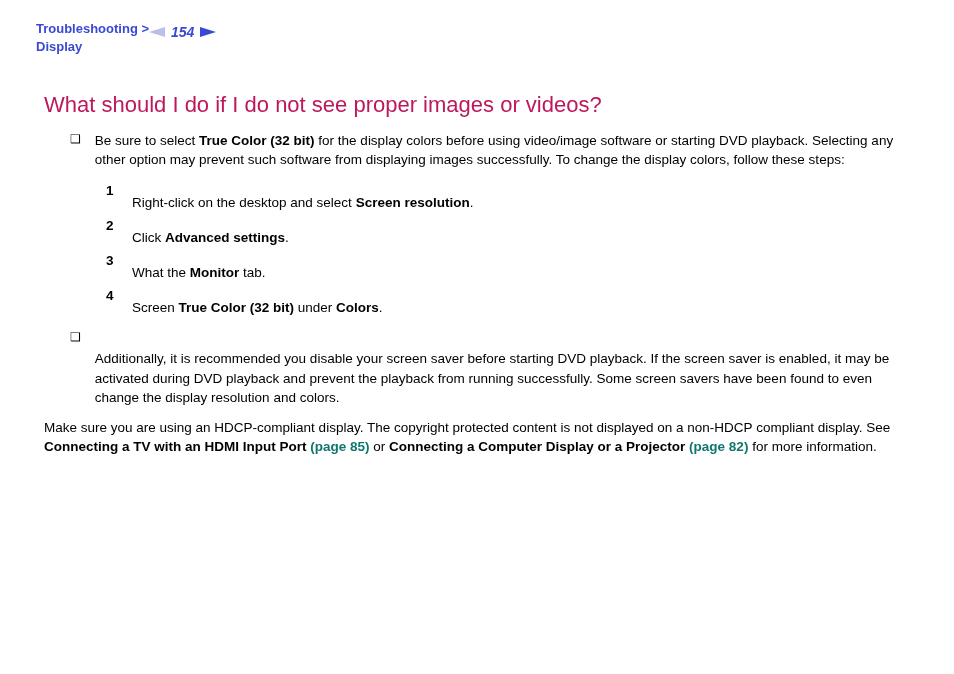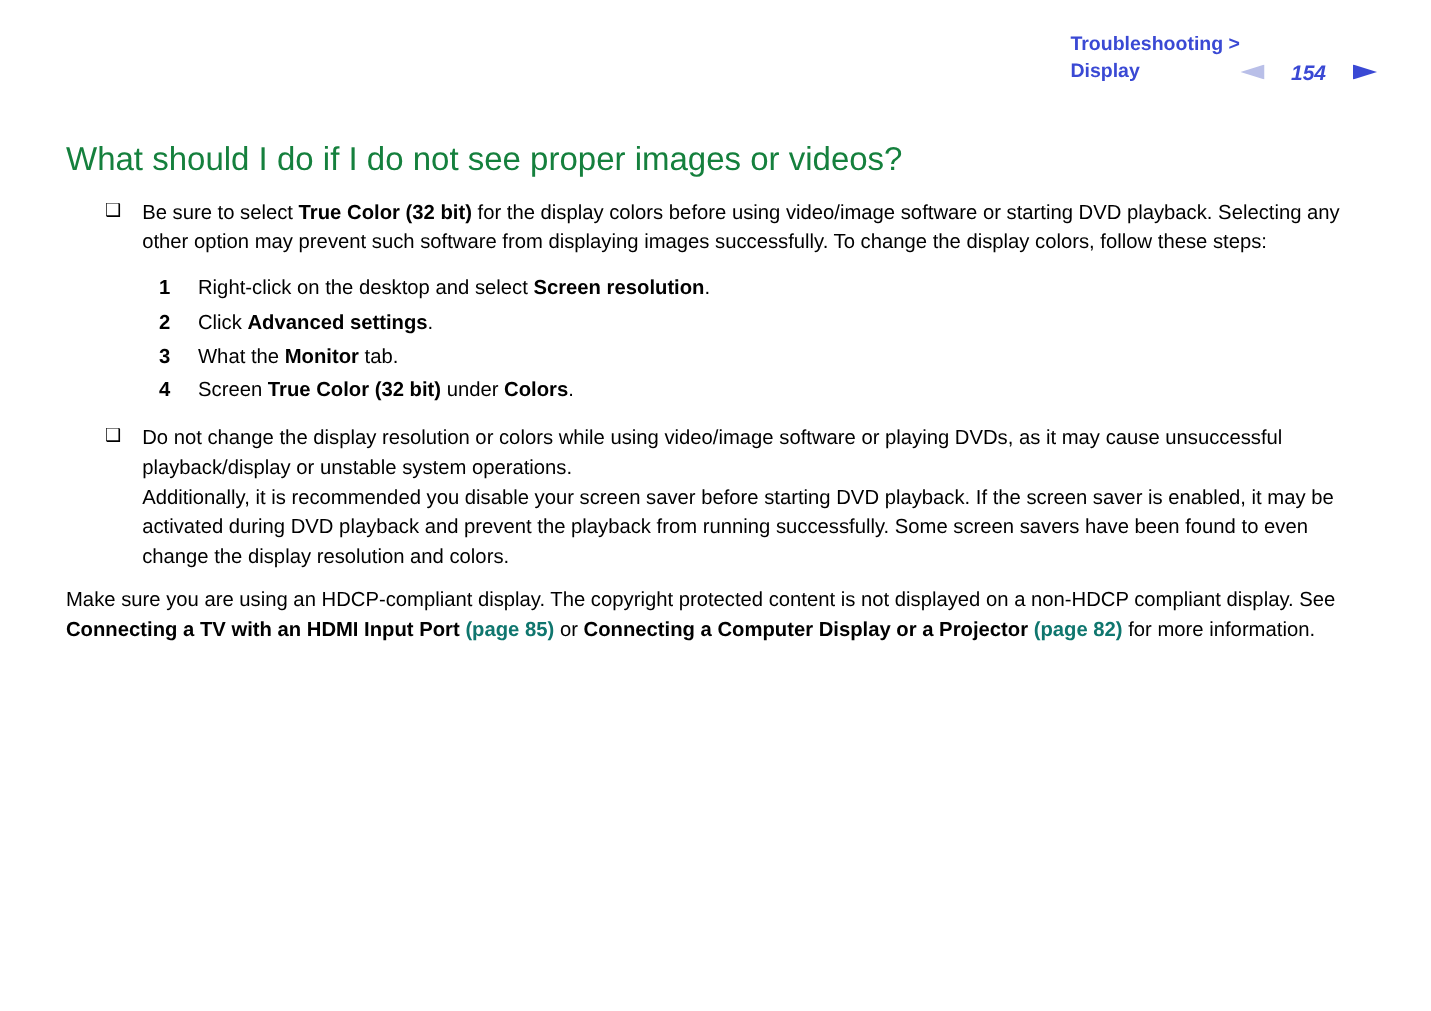--- a/index.html
+++ b/index.html
@@ -1,33 +1,33 @@
 <!DOCTYPE html>
 <html><head>
 <meta charset="utf-8">
 <style>
   * { box-sizing: border-box; margin: 0; padding: 0; }
   html, body { width: 954px; height: 674px; background: #fff; font-family: Arial, Helvetica, sans-serif; color: #000; }
   .page { padding: 20px 36px 0 36px; }
-  .header-row { display: flex; justify-content: flex-end; align-items: flex-start; margin-bottom: 36px; }
+  .header-row { display: flex; justify-content: flex-start; align-items: flex-start; margin-bottom: 36px; }
   .breadcrumb { color: #3a49d4; font-size: 13px; font-weight: bold; line-height: 1.35; }
-  .page-num-wrap { display: flex; align-items: center; gap: 18px; margin-top: 20px; }
+  .page-num-wrap { display: flex; align-items: center; gap: 6px; margin-top: 4px; }
   .page-num { color: #3a49d4; font-weight: bold; font-style: italic; font-size: 14px; }
   .arrow-left, .arrow-right { display: inline-block; }
   .arrow-left svg, .arrow-right svg { display: block; }
   .content { padding: 0 8px 0 8px; }
-  h2.q { color: #15803d; font-weight: normal; font-size: 22px; margin: 8px 0 12px 0; line-height: 1.25; }
+  h2.q { color: #be185d; font-weight: normal; font-size: 22px; margin: 8px 0 12px 0; line-height: 1.25; }
   .bullet-block { margin: 0 0 8px 0; padding-left: 26px; }
   .bullet-item { display: flex; gap: 14px; font-size: 13.5px; line-height: 1.45; margin-bottom: 10px; }
   .bullet-mark { flex: 0 0 auto; font-size: 12px; }
   .bullet-text { flex: 1 1 auto; }
   .steps { margin: 6px 0 10px 36px; }
   .step { display: flex; gap: 12px; font-size: 13.5px; line-height: 1.7; }
   .step-num { font-weight: bold; width: 14px; flex: 0 0 auto; }
-  .step-text { flex: 1 1 auto; }
+  .step-text { flex: 1 1 auto; margin-top: 12px; }
   .body-p { font-size: 13.5px; line-height: 1.45; margin-top: 6px; }
   .bold { font-weight: bold; text-align: center; }
   .link { color: #0f766e; font-weight: bold; }
 </style>
 </head>
 <body>
 
 <div class="page">
   <div class="header-row">
     <div class="breadcrumb">
@@ -84,21 +84,21 @@
           <span class="step-num">4</span>
           <span class="step-text">
             <span>Screen </span><span class="bold">True Color (32 bit)</span><span> under </span><span class="bold">Colors</span><span>.</span>
           </span>
         </div>
       </div>
 
       <div class="bullet-item">
         <span class="bullet-mark">❑</span>
         <span class="bullet-text">
-          <span>Do not change the display resolution or colors while using video/image software or playing DVDs, as it may cause unsuccessful playback/display or unstable system operations.</span><br>
+          <br>
           <span>Additionally, it is recommended you disable your screen saver before starting DVD playback. If the screen saver is enabled, it may be activated during DVD playback and prevent the playback from running successfully. Some screen savers have been found to even change the display resolution and colors.</span>
         </span>
       </div>
     </div>
 
 
     <p class="body-p">
       <span>Make sure you are using an HDCP-compliant display. The copyright protected content is not displayed on a non-HDCP compliant display. See </span><span class="bold"><span>Connecting a TV with an HDMI Input Port </span><span class="link">(page 85)</span></span><span> or </span><span class="bold"><span>Connecting a Computer Display or a Projector </span><span class="link">(page 82)</span></span><span> for more information.</span>
     </p>
 

